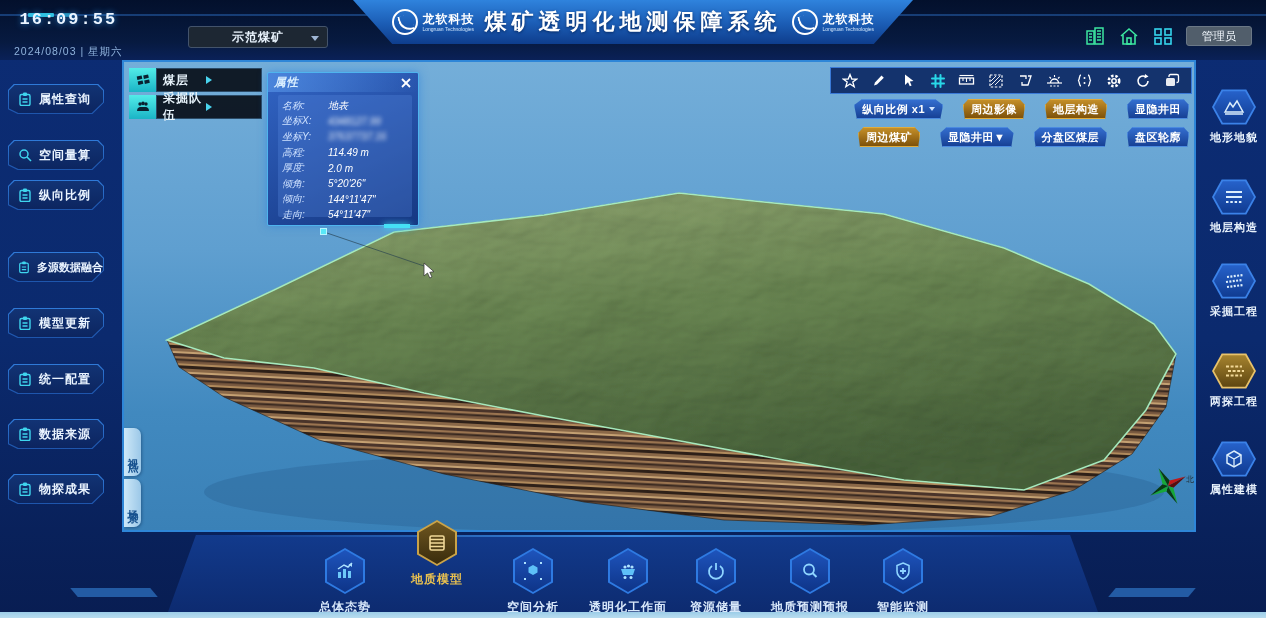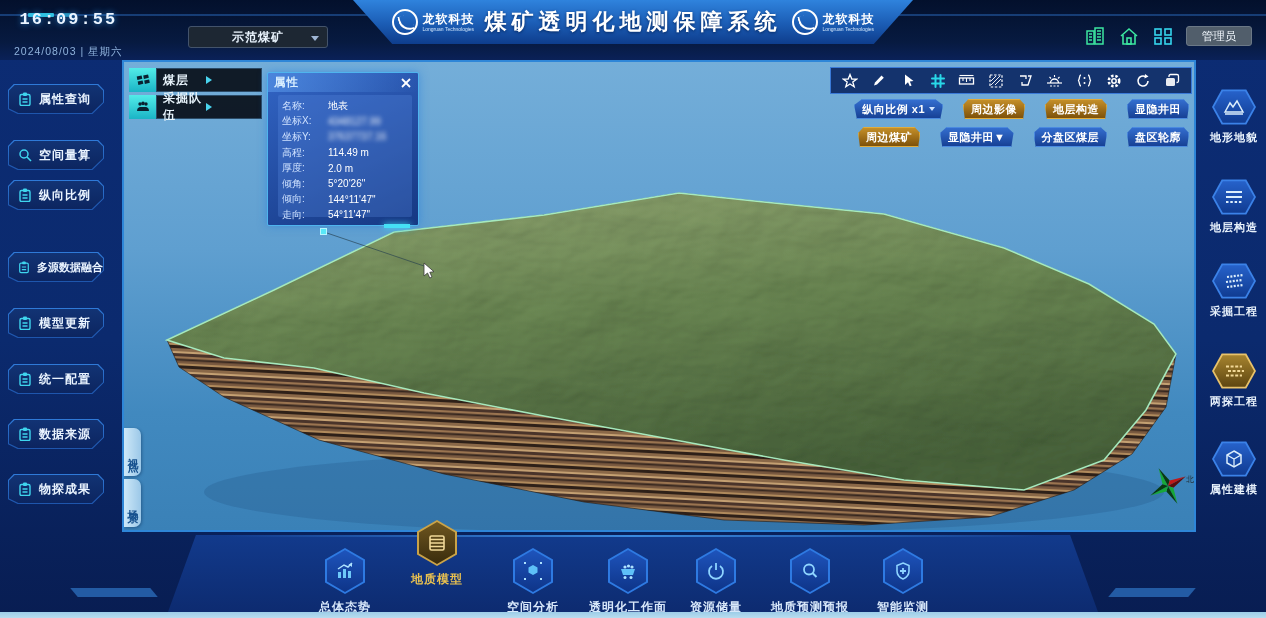--- a/index.html
+++ b/index.html
@@ -64,21 +64,21 @@
     background:linear-gradient(180deg,#52ece8,#1ab4c6);
     display:flex; align-items:center; justify-content:center; }
   .layer-lbl { width:106px; height:24px; background:rgba(8,14,24,.92); border:1px solid #2b4a66;
     display:flex; align-items:center; padding:0 6px; }
   .layer-lbl span { font-size:12px; font-weight:bold; color:#e8f4fc; flex:1; letter-spacing:1px; }
   .tri-right { width:0; height:0; border-top:4px solid transparent; border-bottom:4px solid transparent;
     border-left:6px solid #49d4ee; }
   
   .popup { position:absolute; left:143px; top:10px; width:152px; height:154px;
     background:linear-gradient(155deg,rgba(45,95,195,.93),rgba(16,48,125,.93));
-    border:1px solid #4fb4ee; border-radius:2px; box-shadow:0 0 10px rgba(30,120,220,.5); }
+    border:1px solid #4fb4ee; border-radius:2px; box-shadow:0 0 10px rgba(30,120,220,.5);font-style:italic; }
   .popup-hd { height:19px; display:flex; align-items:center; padding:0 6px;
     background:linear-gradient(90deg,rgba(95,160,240,.55),rgba(95,160,240,0)); }
   .popup-title { font-size:11.5px; font-weight:bold; color:#d8eeff; letter-spacing:1px; flex:1; }
   .popup-close { width:12px; height:12px; cursor:pointer; }
   .popup-body { position:absolute; left:10px; right:6px; top:22px; bottom:8px;
     background:rgba(90,140,225,.30); border-radius:2px; padding:3px 4px 0 4px; }
   .pfield { display:flex; height:15.6px; align-items:center; }
   .pfield .pl { width:46px; font-size:10px; color:#cfe2ff; }
   .pfield .pv { font-size:10px; color:#ffffff; }
   .pv.blurred { filter:blur(2.3px); opacity:.9; }

